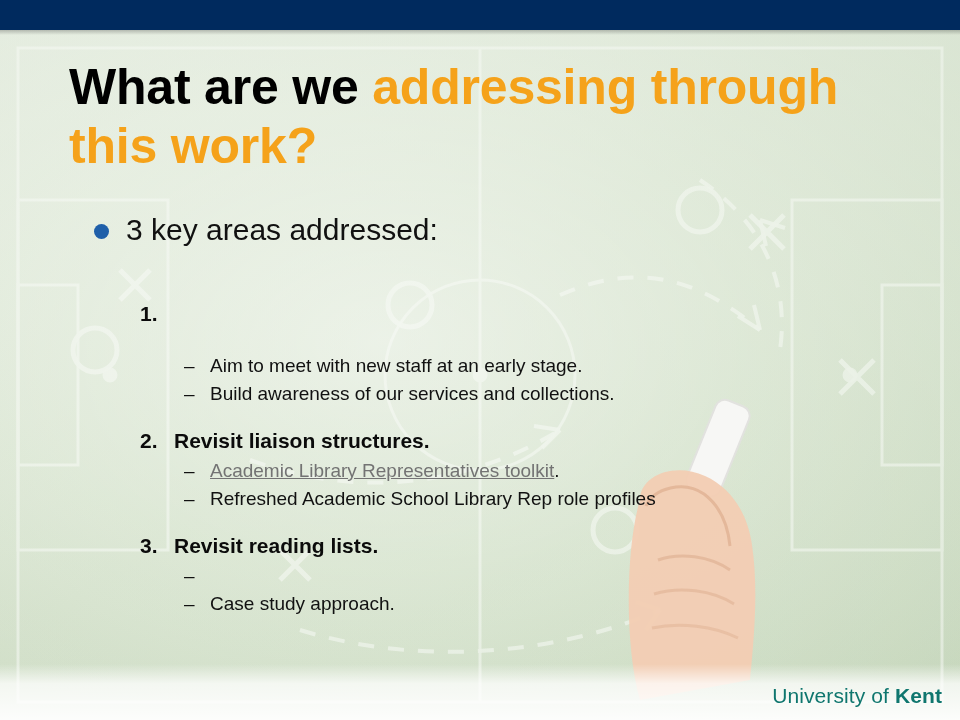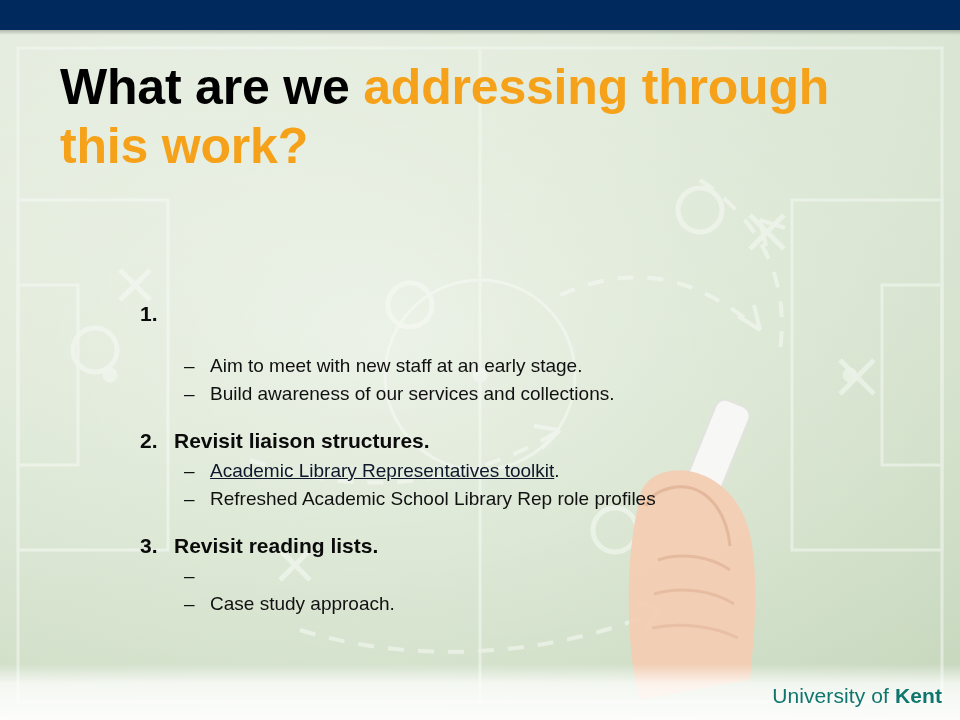--- a/index.html
+++ b/index.html
@@ -110,21 +110,21 @@
   .content {
     position: absolute;
     left: 0; top: 30px;
     width: 960px;
     height: 690px;
     z-index: 8;
   }
 
   .title {
     position: absolute;
-    left: 60px;
+    left: 69px;
     top: 28px;
     width: 830px;
     font-size: 50px;
     font-weight: bold;
     line-height: 1.18;
     color: #000000;
     letter-spacing: -0.2px;
   }
   .title .hl { color: #f5a21a; }
 
@@ -175,21 +175,21 @@
     font-size: 19px;
     color: #111111;
     line-height: 1.45;
   }
   .sub .dash {
     width: 26px;
     flex: 0 0 auto;
     margin-left: 44px;
   }
   .sub a {
-    color: #0f172a;
+    color: #737373;
     text-decoration: underline;
     text-align: right;
   }
 
   .group { margin-bottom: 0; }
   .gap-4 { height: 22px; }
 
   .g1-subs { margin-top: 26px; }
   .g2-subs { margin-top: 4px; }
   .g3-subs { margin-top: 4px; }
@@ -257,20 +257,24 @@
   <div class="bottom-strip"></div>
   <div class="top-band"></div>
   <div class="top-band-shadow"></div>
 
   <div class="content">
 
     <div class="title">
       <span>What are we </span><span class="hl">addressing through this work?</span>
     </div>
 
+    <div class="bullet-row">
+      <div class="bullet-dot"></div>
+      <div class="bullet-text">3 key areas addressed:</div>
+    </div>
 
     <div class="list">
 
       <div class="group">
         <div class="num-item">
           <span class="num">1.</span>
         </div>
         <div class="g1-subs">
           <div class="sub">
             <span class="dash">–</span>

